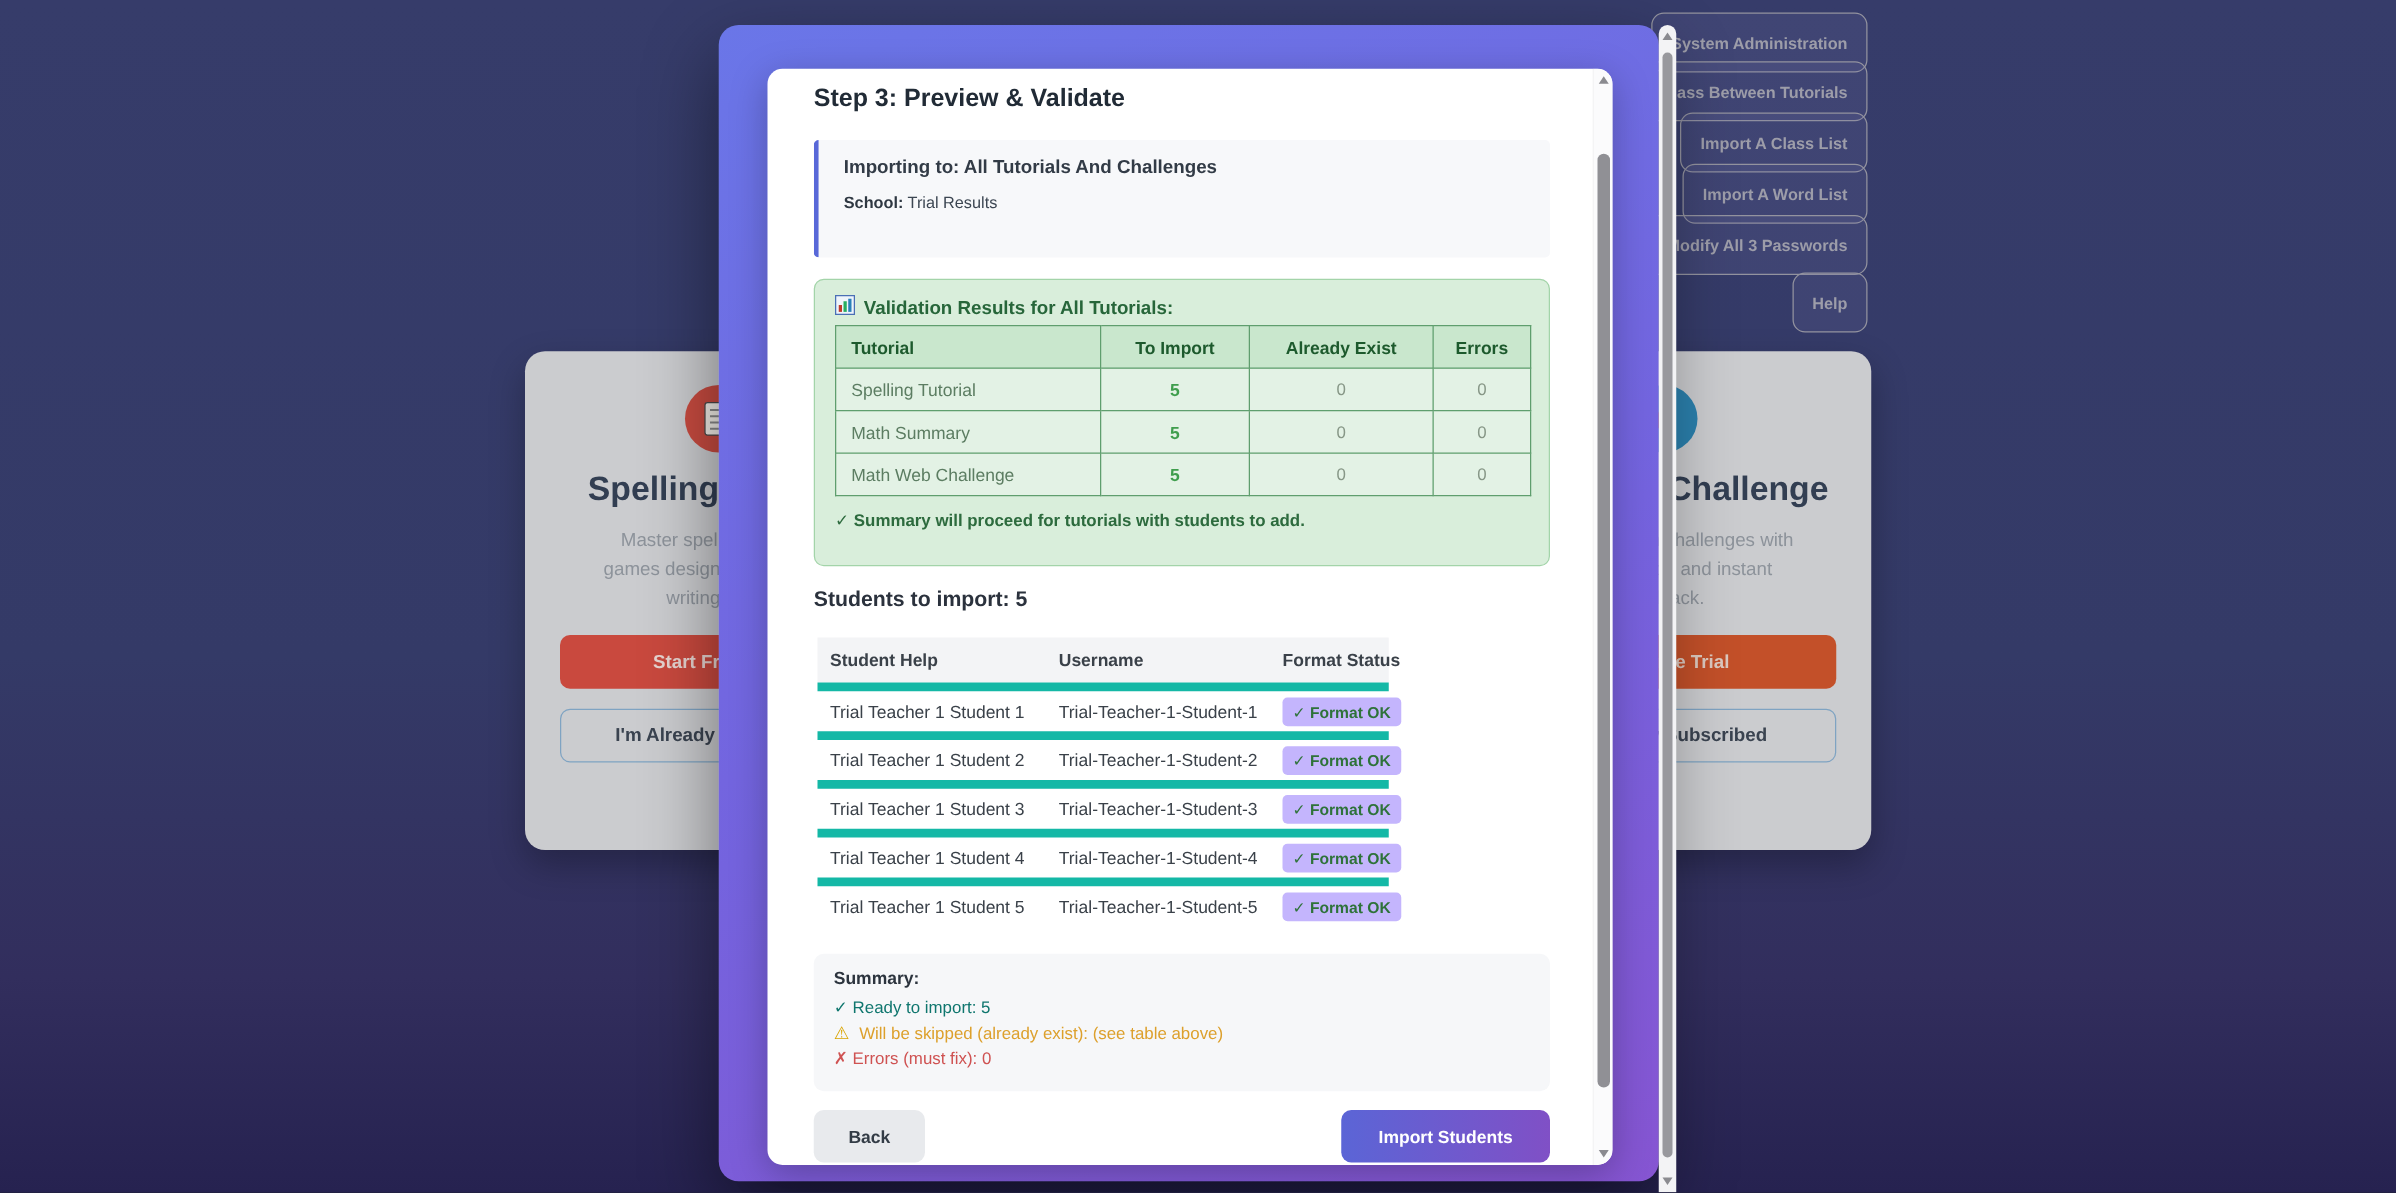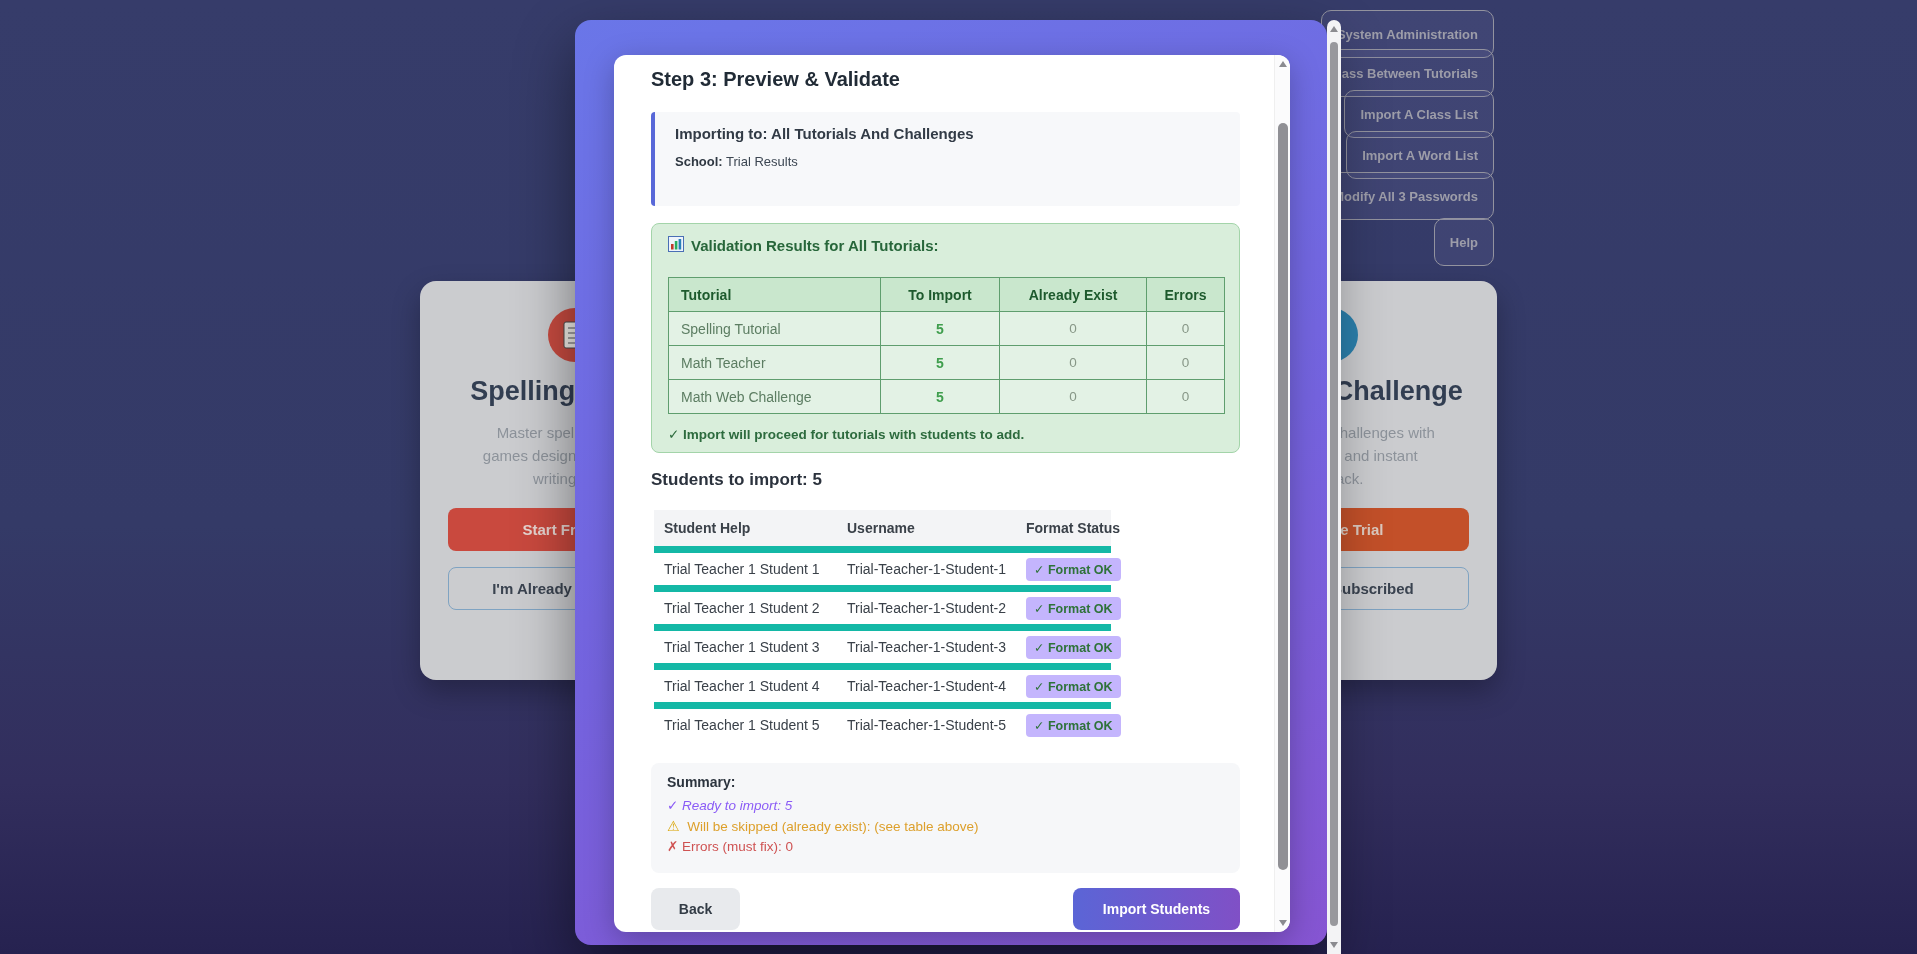--- a/index.html
+++ b/index.html
@@ -36,21 +36,21 @@
 
   .info-panel{position:absolute;left:37px;top:57px;width:589px;height:94px;background:#f7f8fa;
     border-left:4px solid #5868d8;border-radius:4px;padding:13px 20px;}
   .info-heading{font-size:15px;font-weight:bold;color:#323b46;margin-bottom:10px;}
   .info-line{font-size:13px;color:#3c4652;line-height:19px;}
   .info-line b{color:#2f3842;}
 
   .validation-panel{position:absolute;left:37px;top:168px;width:589px;height:230px;
     background:#d9eedb;border:1px solid #a3d4a9;border-radius:8px;padding:12px 16px;}
   .vp-heading{font-size:15px;font-weight:bold;color:#27663a;display:flex;align-items:center;gap:7px;}
-  .vp-table{border-collapse:collapse;margin-top:22px;width:556px;table-layout:fixed;}
+  .vp-table{border-collapse:collapse;margin-top:4px;width:556px;table-layout:fixed;}
   .vp-table th,.vp-table td{border:1px solid #5f9e6e;height:34px;padding:0 12px;}
   .vp-table th{background:#c9e7cd;color:#1d5a2d;font-size:14px;font-weight:bold;text-align:left;}
   .vp-table th.c,.vp-table td.c{text-align:center;}
   .vp-table td{background:#e3f2e5;font-size:14px;color:#5c7d62;}
   .vp-table td.val-import{color:#3f9e4d;font-weight:bold;}
   .vp-table td.val-zero{color:#879787;font-size:13.5px;}
   .vp-footnote{margin-top:12px;font-size:13.5px;font-weight:bold;color:#2d6b3e;}
 
   .students-heading{position:absolute;left:37px;top:415px;font-size:17px;font-weight:bold;color:#2b323d;}
   .students-table{position:absolute;left:40px;top:455px;width:457px;}
@@ -58,21 +58,21 @@
   .st-head{height:36px;background:#f3f4f6;border-top:none;}
   .st-head div{font-size:13.5px;font-weight:bold;color:#454e5a;}
   .st-row div{padding-left:10px;font-size:14px;color:#3a4149;white-space:nowrap;}
   .status-pill{display:inline-block;background:#c4b5fd;color:#2e7239;font-size:12.5px;font-weight:bold;
     padding:4px 8px;border-radius:4px;}
 
   .summary-panel{position:absolute;left:37px;top:708px;width:589px;height:110px;background:#f6f7f9;
     border-radius:8px;padding:11px 16px;}
   .sum-heading{font-size:14px;font-weight:bold;color:#2c343e;margin-bottom:6px;}
   .sum-line{font-size:13.5px;line-height:20px;}
-  .sum-ready{color:#8b5cf6;font-style:italic;}
+  .sum-ready{color:#0f766e;}
   .sum-skip{color:#dda02c;}
   .warn-ico{color:#d9a400;font-size:14px;margin-right:4px;}
   .sum-err{color:#cf5252;}
 
   .back-btn{position:absolute;left:37px;top:833px;width:89px;height:42px;background:#e8eaed;border:none;
     border-radius:8px;font-size:14px;font-weight:bold;color:#333c46;cursor:pointer;}
   .import-btn{position:absolute;left:459px;top:833px;width:167px;height:42px;border:none;border-radius:8px;
     background:linear-gradient(90deg,#5b65d6,#8050c6);color:#ffffff;font-size:14px;font-weight:bold;cursor:pointer;}
 
   
@@ -179,34 +179,34 @@
               </tr>
             </thead>
           <tbody id="vp-body">
               <tr>
                 <td>Spelling Tutorial</td>
                 <td class="c val-import">5</td>
                 <td class="c val-zero">0</td>
                 <td class="c val-zero">0</td>
               </tr>
               <tr>
-                <td>Math Teacher</td>
+                <td>Math Summary</td>
                 <td class="c val-import">5</td>
                 <td class="c val-zero">0</td>
                 <td class="c val-zero">0</td>
               </tr>
               <tr>
                 <td>Math Web Challenge</td>
                 <td class="c val-import">5</td>
                 <td class="c val-zero">0</td>
                 <td class="c val-zero">0</td>
               </tr>
             </tbody>
         </table>
-        <div class="vp-footnote">✓ Import will proceed for tutorials with students to add.</div>
+        <div class="vp-footnote">✓ Summary will proceed for tutorials with students to add.</div>
       </div>
 
       <div class="students-heading">Students to import: 5</div>
 
       <div class="students-table">
         <div class="st-row st-head" id="st-head-row">
             <div>Student Help</div>
             <div>Username</div>
             <div>Format Status</div>
           </div>

